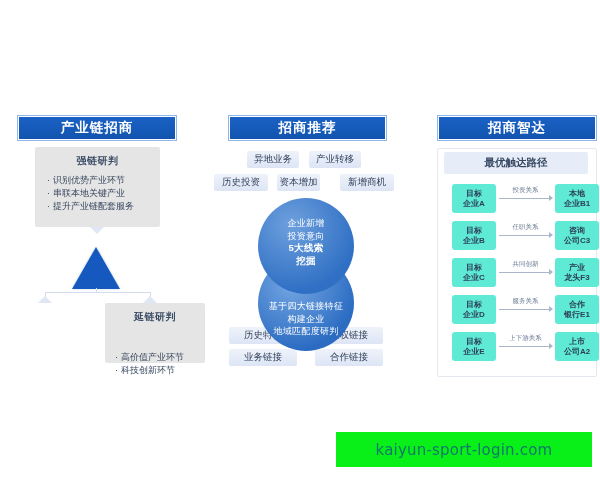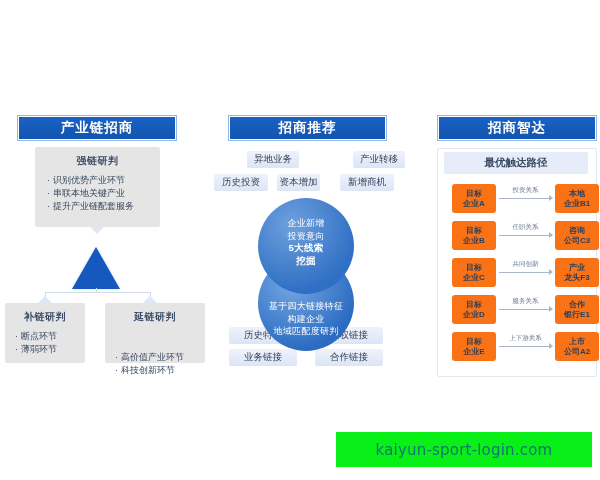--- a/index.html
+++ b/index.html
@@ -101,21 +101,21 @@
     border:1px solid #e2e7f0;border-radius:2px;background:#ffffff;
   }
   #p3head{
     position:absolute;left:444px;top:152px;width:144px;height:22px;
     background:#e6ecf8;border-radius:2px;
     display:flex;align-items:center;justify-content:center;
     font-size:10.5px;font-weight:bold;color:#36486280;color:#364862;
   }
   .node{
     position:absolute;width:44px;height:29px;
-    background:#f97316;border-radius:3px;
+    background:#5eead4;border-radius:3px;
     display:flex;flex-direction:column;align-items:center;justify-content:center;
     font-size:8px;color:#2d3f59;font-weight:bold;line-height:10px;
   }
   .arrow-wrap{position:absolute;height:20px;}
   .arrow-lbl{
     position:absolute;top:0;left:0;width:100%;text-align:center;
     font-size:6.5px;color:#6a7a92;white-space:nowrap;
   }
   .arrow-line{
     position:absolute;top:12px;left:0;height:1px;width:100%;background:#aab6c9;
@@ -163,38 +163,31 @@
   <div id="triangle"></div>
 
   <div class="ln" style="left:45px;top:292px;width:105px;height:1px;"></div>
   <div class="ln" style="left:45px;top:292px;width:1px;height:11px;"></div>
   <div class="ln" style="left:150px;top:292px;width:1px;height:11px;"></div>
   <div class="ln" style="left:96px;top:288px;width:1px;height:5px;"></div>
 
   <div class="notch up" style="left:38px;top:296px;"></div>
   <div class="notch up" style="left:143px;top:296px;"></div>
 
-  <div class="card" id="c-fill">
-    <div class="ttl">补链研判</div>
-    <ul>
-      <li>断点环节</li>
-      <li>薄弱环节</li>
-    </ul>
-  </div>
 
   <div class="card" id="c-extend">
     <div class="ttl">延链研判</div>
     <ul>
       <li>高价值产业环节</li>
       <li>科技创新环节</li>
     </ul>
   </div>
 
   <div class="chip" style="left:247px;top:151px;width:52px;">异地业务</div>
-  <div class="chip" style="left:309px;top:151px;width:52px;margin-left:44px;">产业转移</div>
+  <div class="chip" style="left:309px;top:151px;width:52px;">产业转移</div>
 
   <div class="chip" style="left:214px;top:174px;width:54px;">历史投资</div>
   <div class="chip" style="left:277px;top:174px;width:43px;">资本增加</div>
   <div class="chip" style="left:340px;top:174px;width:54px;">新增商机</div>
 
   <div class="circ" id="circBot">
     <div class="inner">
       <div class="l">基于四大链接特征</div>
       <div class="l">构建企业</div>
       <div class="l">地域匹配度研判</div>

